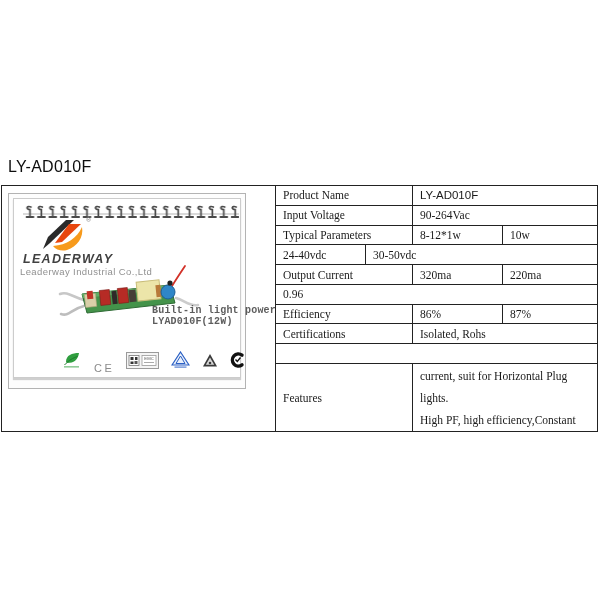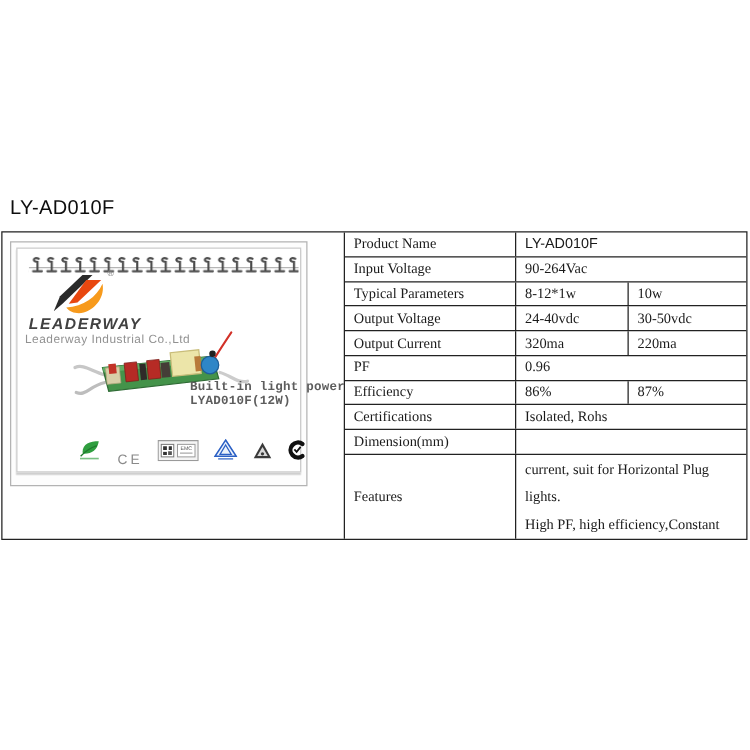--- a/index.html
+++ b/index.html
@@ -174,49 +174,46 @@
       <div class="cell vspan">90-264Vac</div>
     </div>
 
     <div class="row">
       <div class="cell lbl">Typical Parameters</div>
       <div class="cell v1">8-12*1w</div>
       <div class="cell v2">10w</div>
     </div>
 
     <div class="row">
-      <div class="cell lbl">Output Voltage</div>
       <div class="cell v1">24-40vdc</div>
       <div class="cell v2">30-50vdc</div>
     </div>
 
     <div class="row">
       <div class="cell lbl">Output Current</div>
       <div class="cell v1">320ma</div>
       <div class="cell v2">220ma</div>
     </div>
 
     <div class="row">
-      <div class="cell lbl">PF</div>
       <div class="cell v2">0.96</div>
     </div>
 
     <div class="row">
       <div class="cell lbl">Efficiency</div>
       <div class="cell v1">86%</div>
       <div class="cell v2">87%</div>
     </div>
 
     <div class="row">
       <div class="cell lbl">Certifications</div>
       <div class="cell vspan">Isolated, Rohs</div>
     </div>
 
     <div class="row">
-      <div class="cell lbl">Dimension(mm)</div>
     </div>
 
     <div class="row last">
       <div class="cell lbl">Features</div>
       <div class="features-cell">
         <div>current, suit for Horizontal Plug lights.</div>
         <div>High PF, high efficiency,Constant</div>
       </div>
     </div>
 

